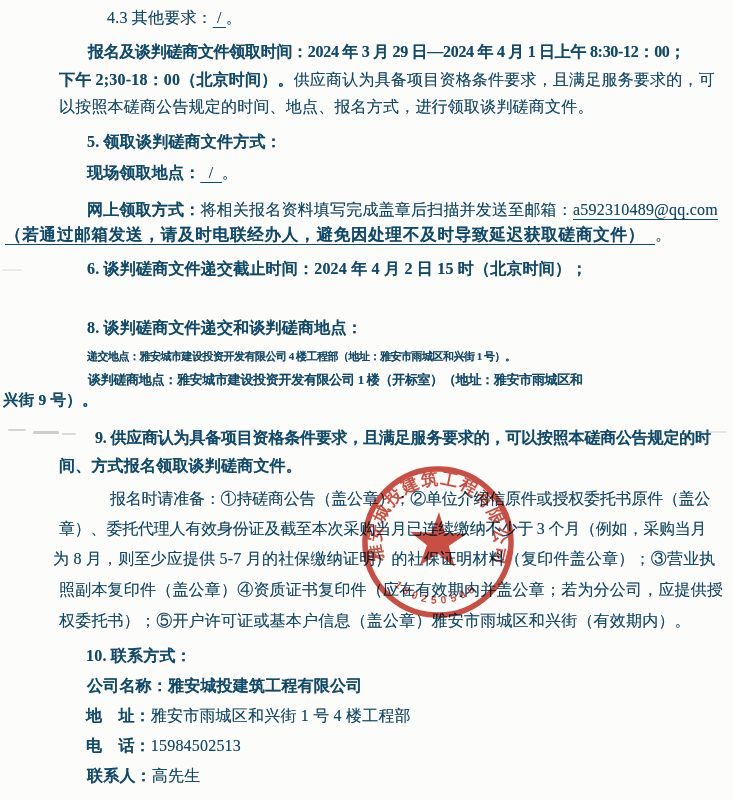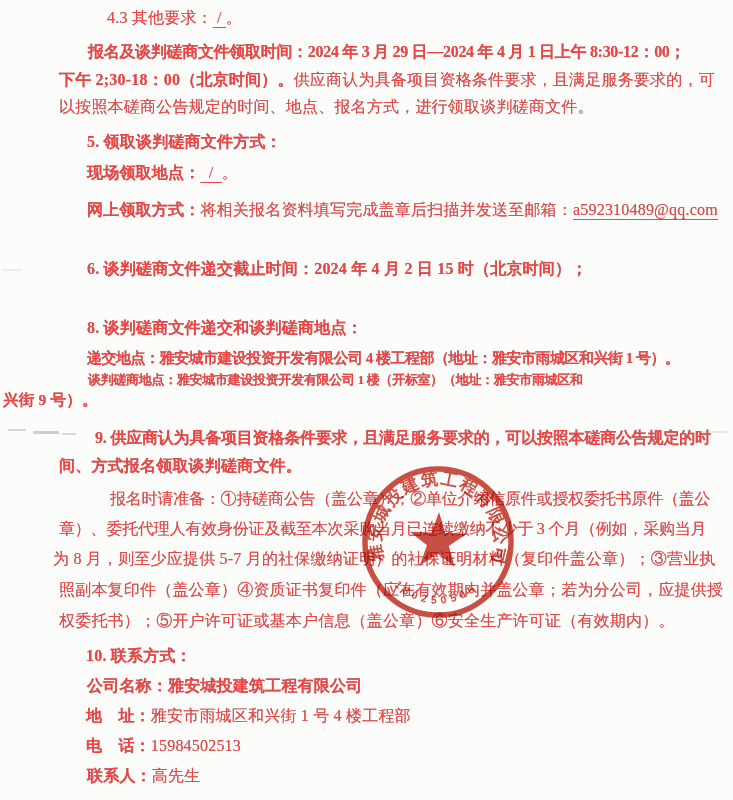--- a/index.html
+++ b/index.html
@@ -13,21 +13,21 @@
     margin:0 auto;
     background:#fcfcfa;
     overflow:hidden;
   }
   .text-layer{position:absolute;inset:0;}
   .line{
     position:absolute;
     white-space:pre;
     font-size:16px;
     line-height:1.3;
-    color:#ef4444;
+    color:#0c4a6e;
     letter-spacing:0.2px;
     text-shadow:0 0 0.5px rgba(40,40,40,0.45);
   }
   .line .b{font-weight:700;}
   .line .u{
     text-decoration:underline;
     text-underline-offset:4px;
     text-decoration-thickness:1.2px;
   }
   
@@ -66,32 +66,33 @@
 <div class="page" style="background: rgb(252, 252, 250);">
 
   <div class="text-layer">
       <div class="line" style="left: 107px; top: 8px;"><span>4.3 其他要求：</span><span class="u"> / </span><span>。</span></div>
       <div class="line" style="left: 88px; top: 42px; letter-spacing: -0.3px;"><span class="b">报名及谈判磋商文件领取时间：</span><span class="b">2024 年 3 月 29 日—2024 年 4 月 1 日上午 8:30-12：00；</span></div>
       <div class="line" style="left: 59px; top: 70px;"><span class="b">下午 2;30-18：00（北京时间）。</span><span>供应商认为具备项目资格条件要求，且满足服务要求的，可</span></div>
       <div class="line" style="left: 59px; top: 97px;"><span>以按照本磋商公告规定的时间、地点、报名方式，进行领取谈判磋商文件。</span></div>
       <div class="line" style="left: 87px; top: 132px;"><span class="b">5. 领取谈判磋商文件方式：</span></div>
       <div class="line" style="left: 87px; top: 163px;"><span class="b">现场领取地点：</span><span class="u">  /  </span><span>。</span></div>
       <div class="line" style="left: 87px; top: 194px; margin-top: 6px;"><span class="b">网上领取方式：</span><span>将相关报名资料填写完成盖章后扫描并发送至邮箱：</span><span class="u">a592310489@qq.com</span></div>
+      <div class="line" style="left: 5px; top: 224px; font-size: 16.5px; letter-spacing: 0.8px;"><span class="b u">（若通过邮箱发送，请及时电联经办人，避免因处理不及时导致延迟获取磋商文件）</span><span class="u">  </span><span>。</span></div>
       <div class="line" style="left: 87px; top: 259px;"><span class="b">6. 谈判磋商文件递交截止时间：2024 年 4 月 2 日 15 时（北京时间）；</span></div>
       <div class="line" style="left: 87px; top: 318px;"><span class="b">8. 谈判磋商文件递交和谈判磋商地点：</span></div>
-      <div class="line" style="left: 87px; top: 349px; font-size: 15px; letter-spacing: -0.5px;"><span class="b">递交地点：雅安城市建设投资开发有限公司 4 楼工程部（地址：雅安市雨城区和兴街 1 号）。</span></div>
+      <div class="line" style="left: 87px; top: 349px; font-size: 11px; letter-spacing: -0.5px;"><span class="b">递交地点：雅安城市建设投资开发有限公司 4 楼工程部（地址：雅安市雨城区和兴街 1 号）。</span></div>
       <div class="line" style="left: 88px; top: 372px; font-size: 13px; letter-spacing: -0.3px;"><span class="b">谈判磋商地点：雅安城市建设投资开发有限公司 1 楼（开标室）（地址：雅安市雨城区和</span></div>
       <div class="line" style="left: 3px; top: 390px; font-size: 15.5px;"><span class="b">兴街 9 号）。</span></div>
       <div class="line" style="left: 95px; top: 428px; letter-spacing: -0.2px;"><span class="b">9. 供应商认为具备项目资格条件要求，且满足服务要求的，可以按照本磋商公告规定的时</span></div>
       <div class="line" style="left: 59px; top: 456px;"><span class="b">间、方式报名领取谈判磋商文件。</span></div>
       <div class="line" style="left: 110px; top: 489px; letter-spacing: -0.2px;"><span>报名时请准备：①持磋商公告（盖公章）；②单位介绍信原件或授权委托书原件（盖公</span></div>
       <div class="line" style="left: 59px; top: 519px; letter-spacing: -0.2px;"><span>章）、委托代理人有效身份证及截至本次采购当月已连续缴纳不少于 3 个月（例如，采购当月</span></div>
       <div class="line" style="left: 53px; top: 549px;"><span>为 8 月，则至少应提供 5-7 月的社保缴纳证明）的社保证明材料（复印件盖公章）；③营业执</span></div>
       <div class="line" style="left: 59px; top: 580px;"><span>照副本复印件（盖公章）④资质证书复印件（应在有效期内并盖公章；若为分公司，应提供授</span></div>
-      <div class="line" style="left: 59px; top: 611px;"><span>权委托书）；⑤开户许可证或基本户信息（盖公章）⑥安全生产许可证（有效期内）。</span></div>
+      <div class="line" style="left: 59px; top: 611px;"><span>权委托书）；⑤开户许可证或基本户信息（盖公章）雅安市雨城区和兴街（有效期内）。</span></div>
       <div class="line" style="left: 86px; top: 646px;"><span class="b">10. 联系方式：</span></div>
       <div class="line" style="left: 87px; top: 676px;"><span class="b">公司名称：</span><span class="b">雅安城投建筑工程有限公司</span></div>
       <div class="line" style="left: 86px; top: 706px;"><span class="b">地　址：</span><span>雅安市雨城区和兴街 1 号 4 楼工程部</span></div>
       <div class="line" style="left: 86px; top: 736px;"><span class="b">电　话：</span><span>15984502513</span></div>
       <div class="line" style="left: 87px; top: 766px;"><span class="b">联系人：</span><span>高先生</span></div>
     </div>
 
   <div class="artifact a1"></div>
   <div class="artifact a2"></div>
   <div class="artifact a3"></div>

